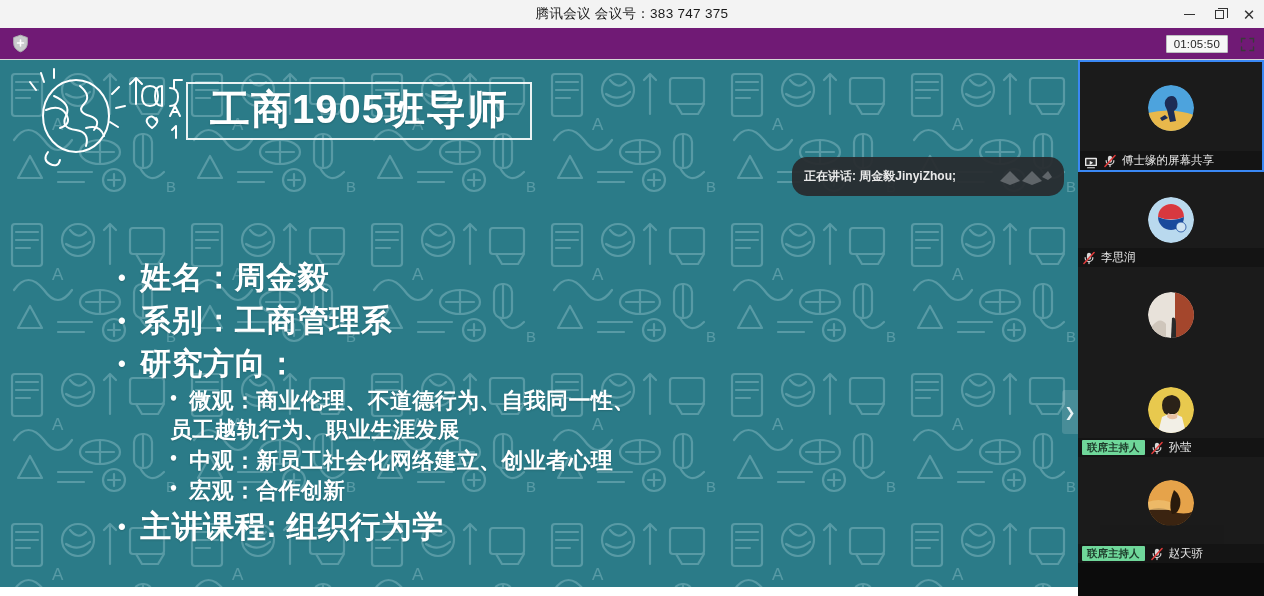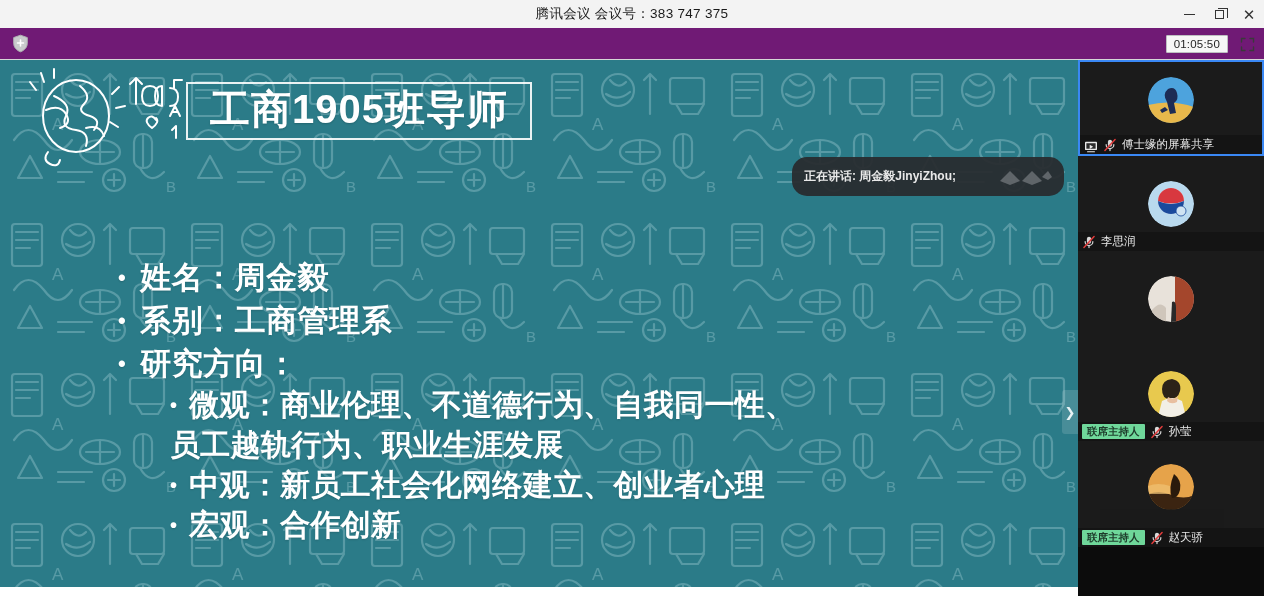--- a/index.html
+++ b/index.html
@@ -115,22 +115,22 @@
   .b1 {
     font-size: 31px; font-weight: bold; line-height: 1.39;
     letter-spacing: .5px; text-shadow: 0 1px 2px rgba(0,0,0,.15);
     white-space: nowrap;
   }
   .b1::before { content: "\2022"; margin-right: 14px; font-size: 22px; vertical-align: 3px; }
   .sub {
     margin-left: 52px;
   }
   .b2 {
-    font-size: 30px; font-weight: bold; line-height: 1.33;
-    letter-spacing: .3px; text-shadow: 0 1px 2px rgba(0,0,0,.15);
+    font-size: 22px; font-weight: bold; line-height: 1.33;
+    letter-spacing: .3px; text-shadow: 0 1px 2px rgba(0,0,0,.15); font-family: Liberation Serif, serif;
   }
   .b2 .lead::before { content: "\2022"; margin-right: 12px; font-size: 20px; vertical-align: 3px; }
   .b2 .cont { display: block; }
 
   
   .speaking-toast {
     position: absolute; left: 792px; top: 97px;
     width: 272px; height: 39px;
     background: rgba(40,42,45,.93);
     border-radius: 15px;
@@ -158,21 +158,21 @@
     position: absolute; left: 1078px; top: 0;
     width: 186px; height: 536px;
     background: #0c0c0c;
   }
   .tile {
     position: relative;
     width: 186px; height: 95px;
     background: #0f766e;
     overflow: hidden;
   }
-  .tile.first { height: 96px; background: #86efac; }
+  .tile.first { height: 112px; background: #86efac; }
   .tile.active { border: 2px solid #3a88f5; }
   .tile.last { height: 106px; }
   .tile-video {
     position: absolute; inset: 0;
     display: flex; align-items: center; justify-content: center;
     background: #1b1b1b;
   }
   .avatar {
     width: 46px; height: 46px; border-radius: 50%;
     overflow: hidden; position: relative;
@@ -315,20 +315,21 @@
           <span class="cont">员工越轨行为、职业生涯发展</span>
         </div>
         <div class="b2">
           <span class="lead">中观：新员工社会化网络建立、创业者心理</span>
         </div>
         <div class="b2">
           <span class="lead">宏观：合作创新</span>
         </div>
       </div>
 
+      <div class="b1">主讲课程: 组织行为学</div>
     </div>
 
     <div class="slide-bottom-strip"></div>
   </div>
 
   <div class="speaking-toast">
     <span class="speaking-text">正在讲话: 周金毅JinyiZhou;</span>
     <span class="speaking-wave">
       <svg width="54" height="20" viewBox="0 0 54 20">
         <path d="M2 14 L12 4 L22 14 L12 18 Z" fill="#8d9196"></path>

